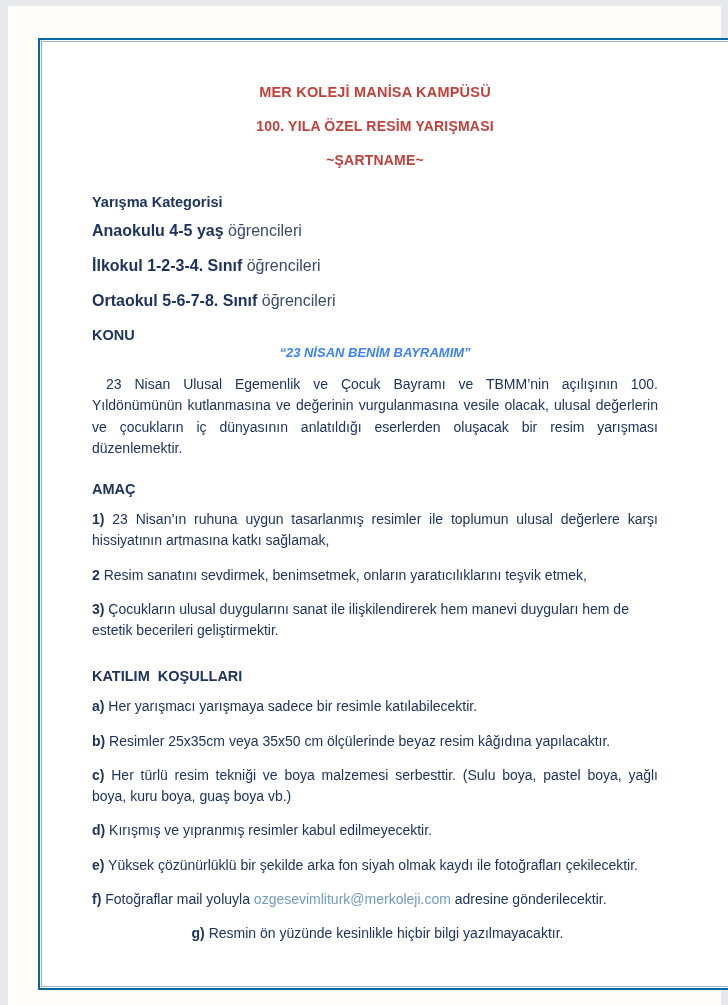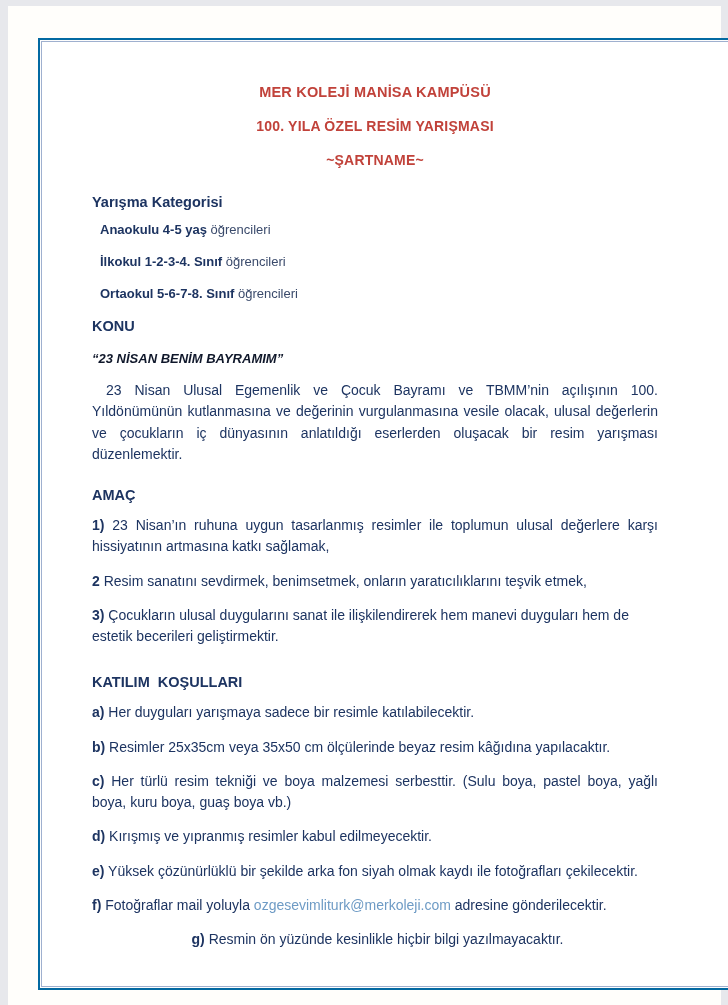--- a/index.html
+++ b/index.html
@@ -68,34 +68,35 @@
   .h4 { font-size: 14px; margin-bottom: 26px !important; }
 
   
   .sec-head {
     color: #1d3461;
     font-weight: bold;
     font-size: 14.5px;
     margin: 0 0 12px 0;
     white-space: pre;
   }
-  .sec-head.tight { margin-bottom: 17px; }
+  .sec-head.tight { margin-bottom: 2px; }
   .sec-sub {
-    color: #0f172a;
+    text-align: center;
+    color: #3b82f6;
     font-weight: bold;
     font-style: italic;
     font-size: 13px;
     margin: 0 0 14px 0;
   }
 
   
   .cat-line {
     color: #1d3461;
-    font-size: 13px;
-    margin: 0 0 17px 8px;
+    font-size: 16px;
+    margin: 0 0 17px 0;
   }
   .cat-line .strong { font-weight: bold; }
   .cat-line .light { font-weight: normal; color: #3a4a6b; }
   .cat-list { margin-bottom: 16px; }
 
   
   .para {
     color: #1d3461;
     font-size: 14px;
     line-height: 1.52;
@@ -164,21 +165,21 @@
       </div>
       <div class="para">
         <span class="lbl">3)</span><span> Çocukların ulusal duygularını sanat ile ilişkilendirerek hem manevi duyguları hem de estetik becerileri geliştirmektir.</span>
       </div>
 
       <div class="block-gap-lg"></div>
 
       <div class="sec-head">KATILIM  KOŞULLARI</div>
 
       <div class="para">
-        <span class="lbl">a)</span><span> Her duyguları yarışmaya sadece bir resimle katılabilecektir.</span>
+        <span class="lbl">a)</span><span> Her yarışmacı yarışmaya sadece bir resimle katılabilecektir.</span>
       </div>
       <div class="para">
         <span class="lbl">b)</span><span> Resimler 25x35cm veya 35x50 cm ölçülerinde beyaz resim kâğıdına yapılacaktır.</span>
       </div>
       <div class="para justify-nolast">
         <span class="lbl">c)</span><span> Her türlü resim tekniği ve boya malzemesi serbesttir. (Sulu boya, pastel boya, yağlı boya, kuru boya, guaş boya vb.)</span>
       </div>
       <div class="para">
         <span class="lbl">d)</span><span> Kırışmış ve yıpranmış resimler kabul edilmeyecektir.</span>
       </div>

